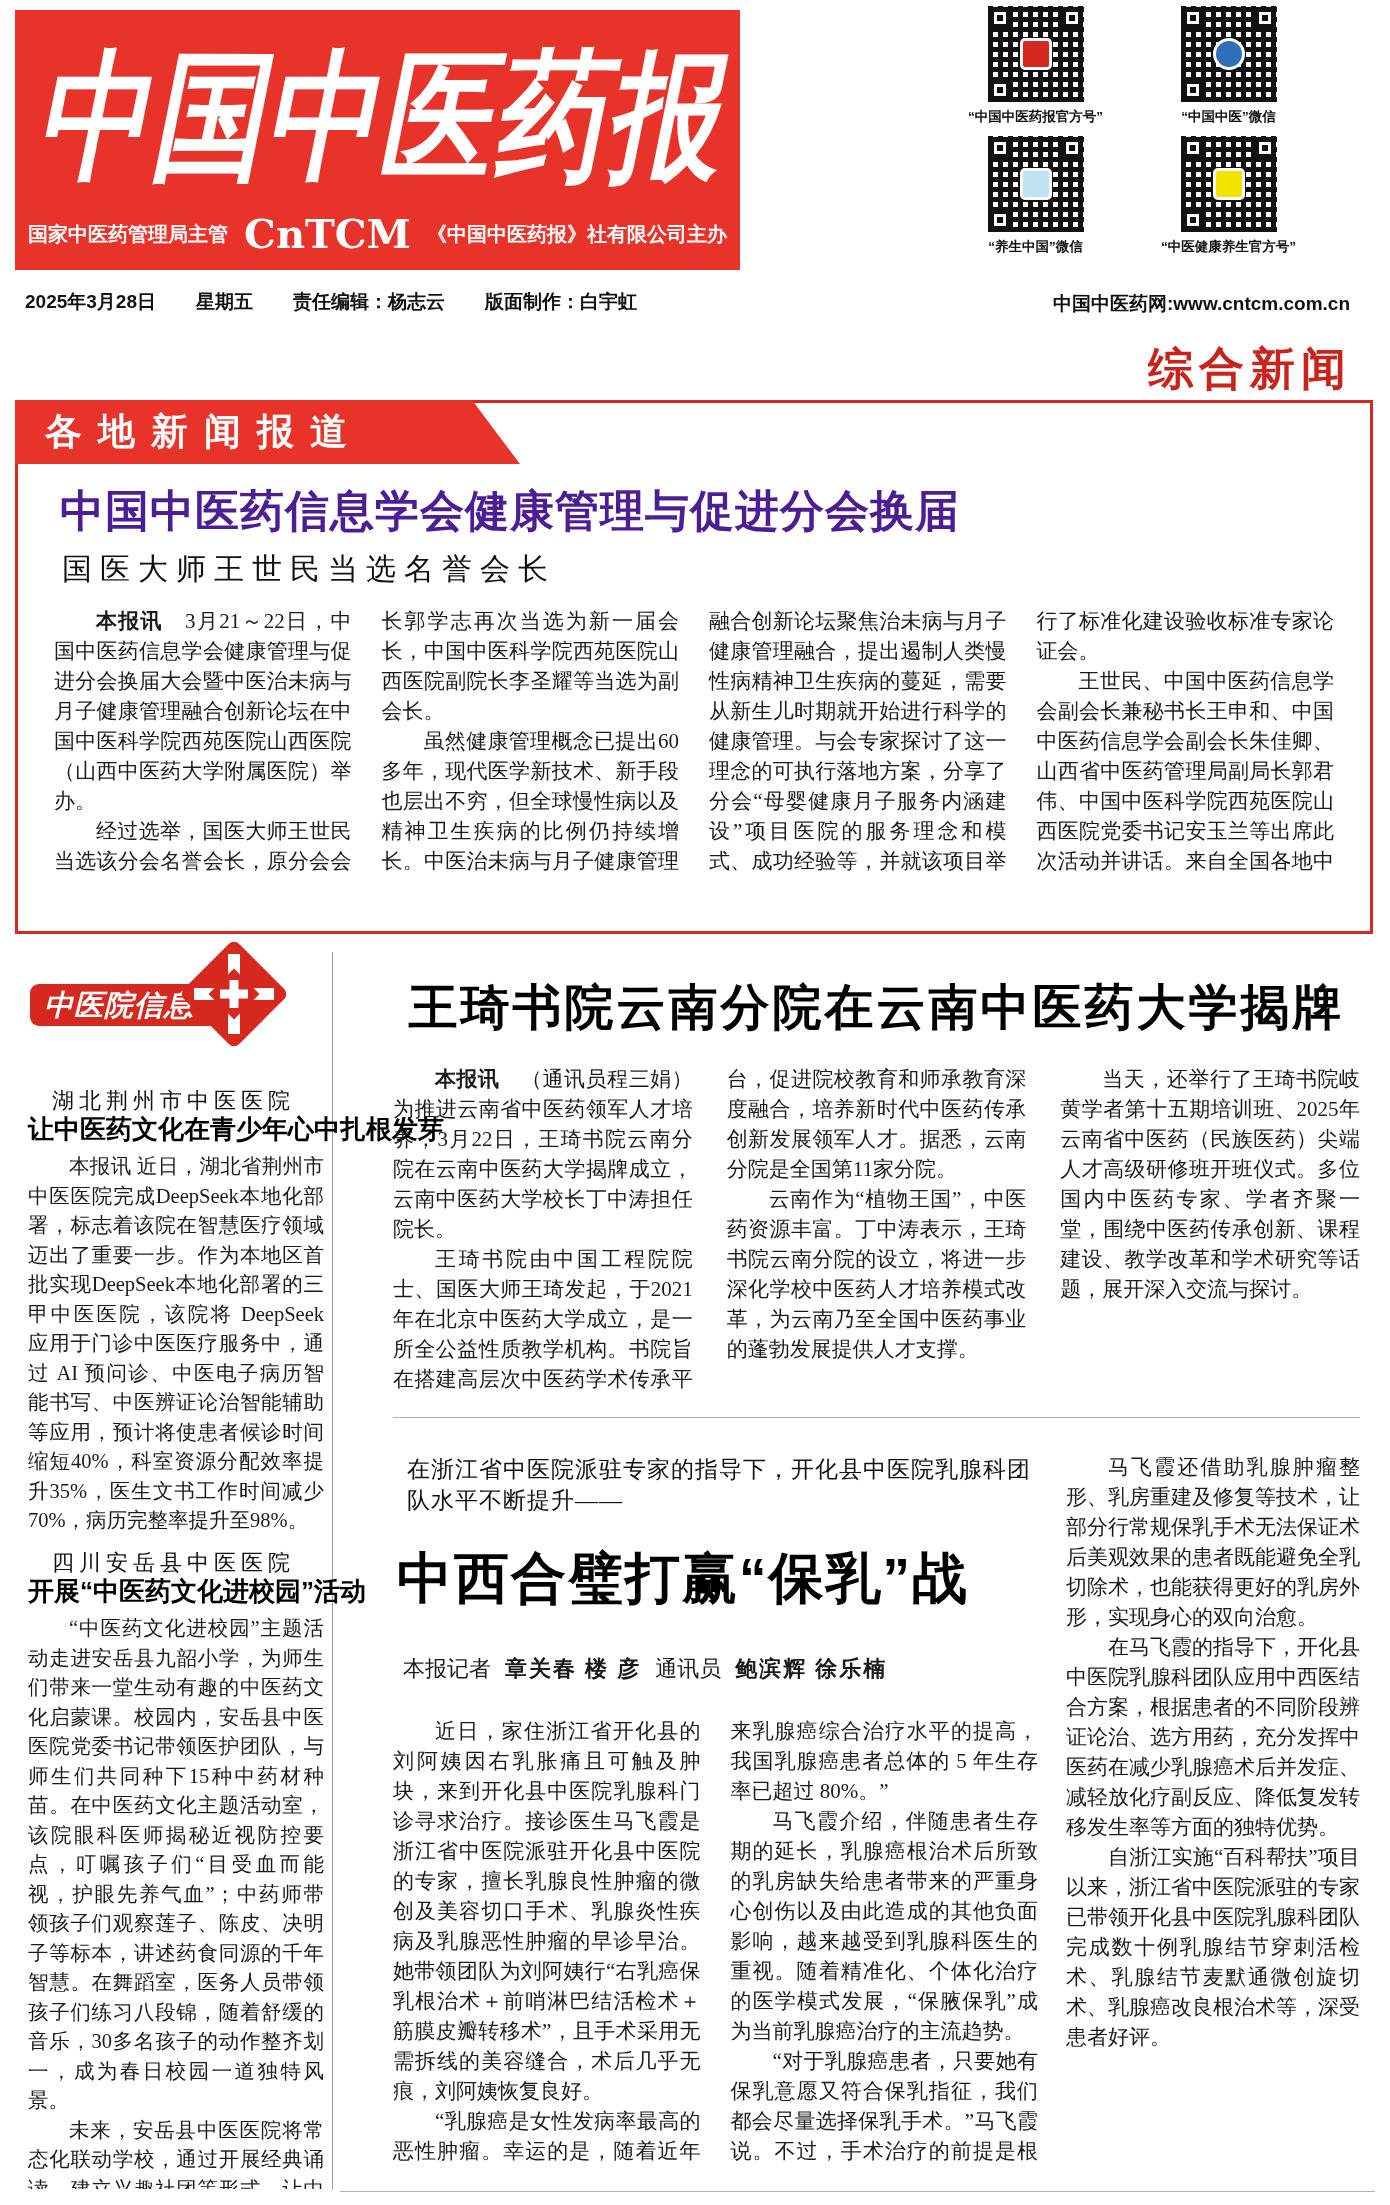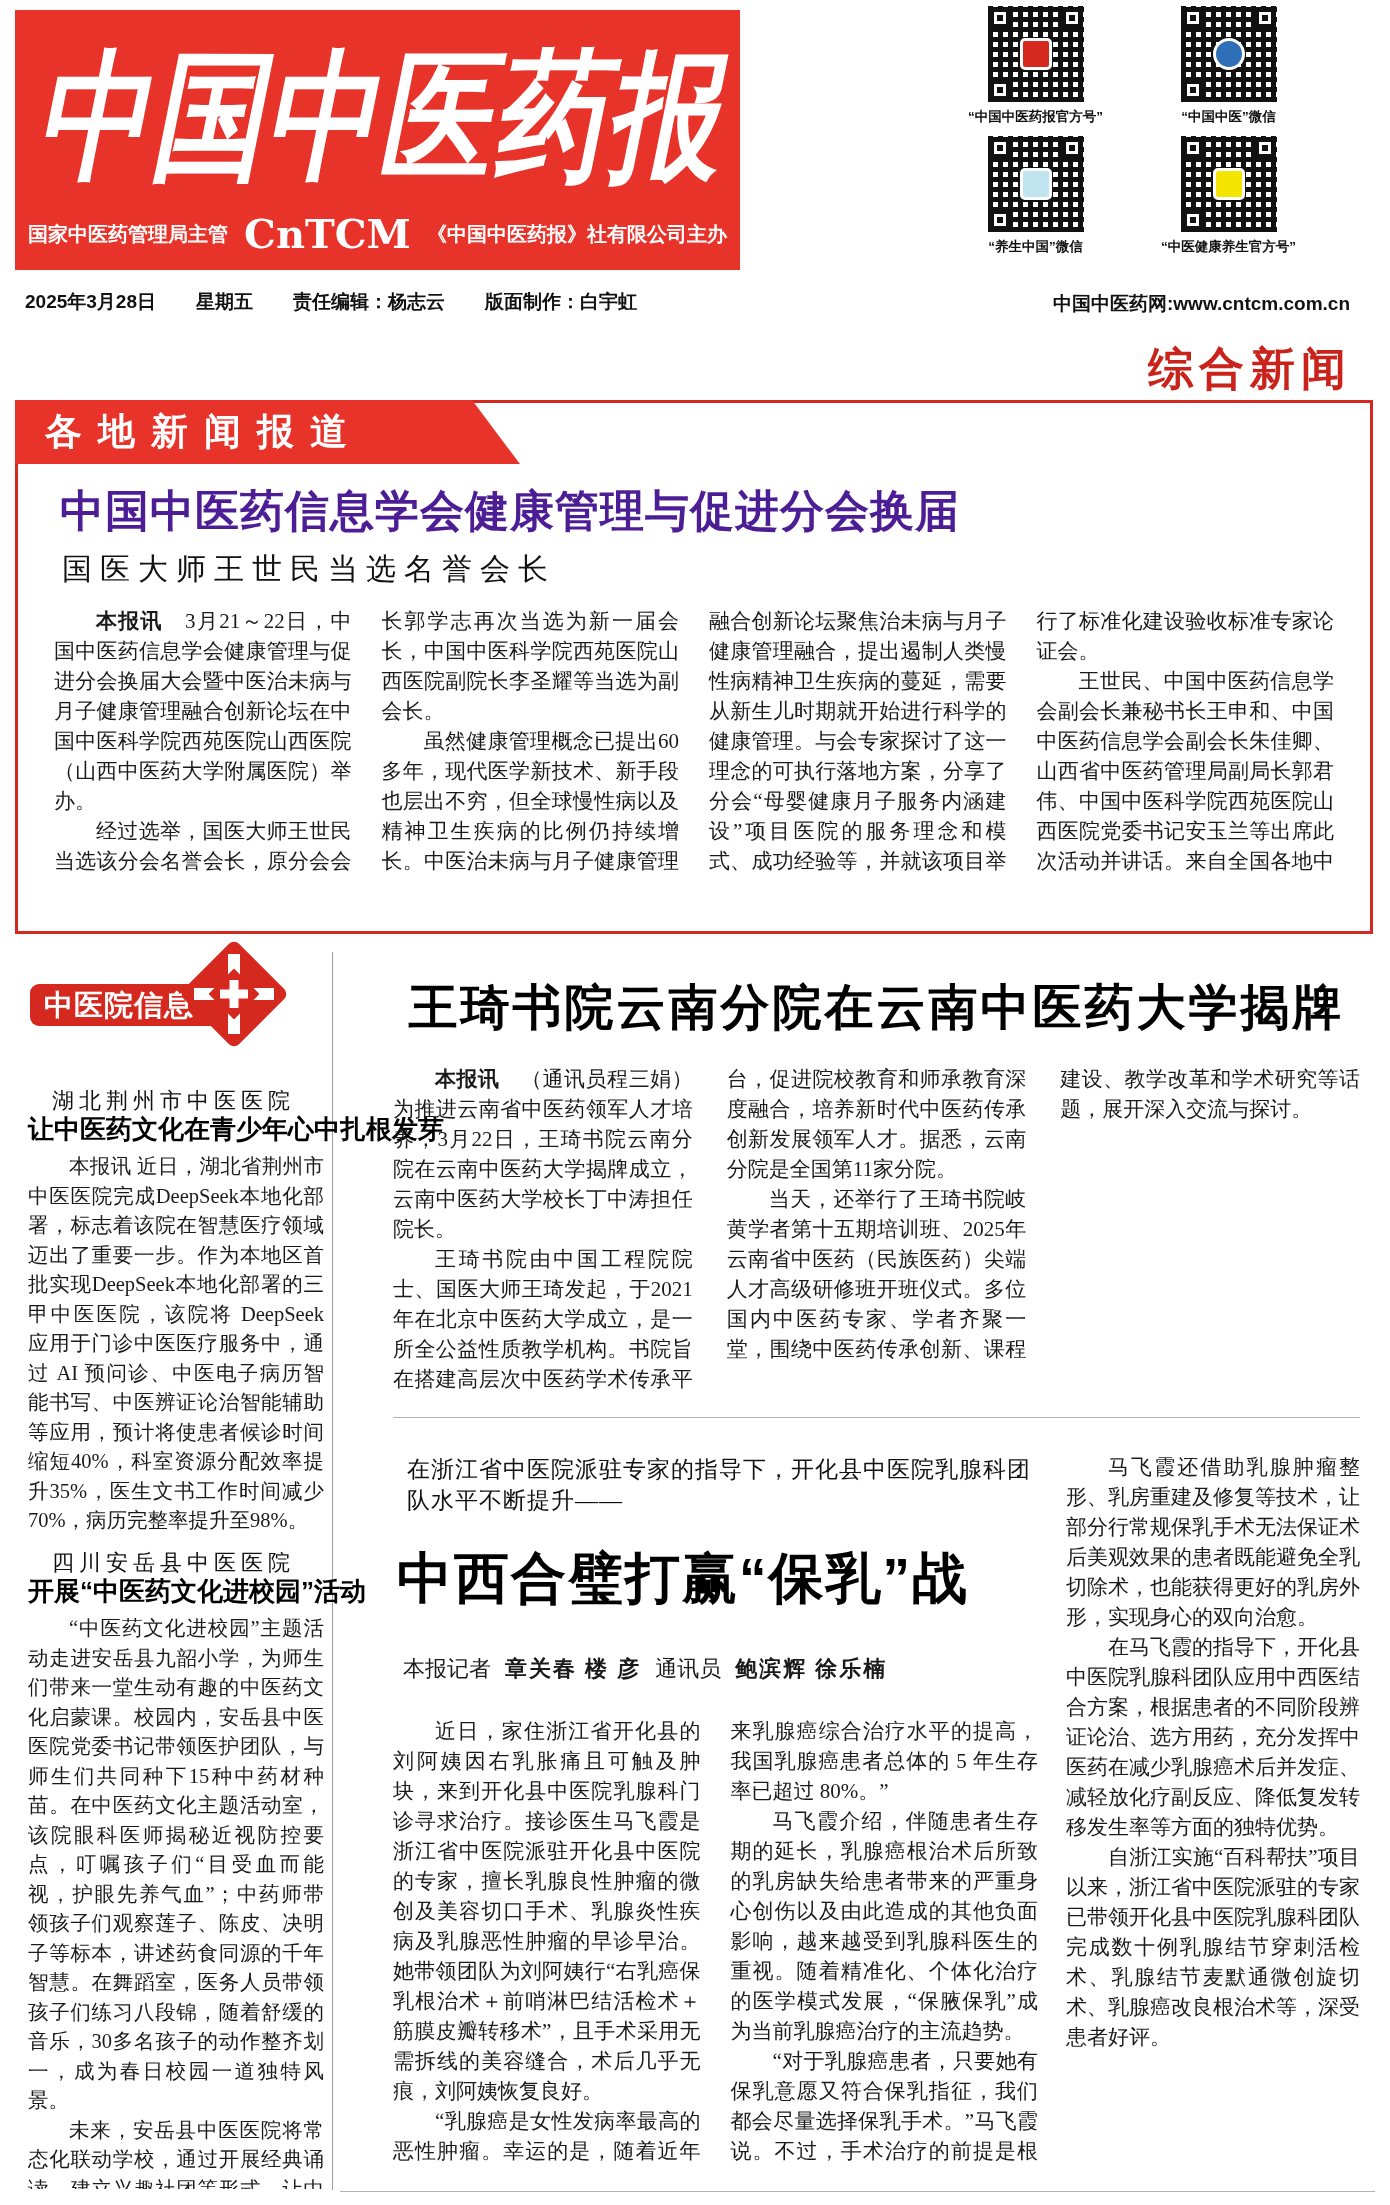--- a/index.html
+++ b/index.html
@@ -47,21 +47,21 @@
   .lead-headline{margin:84px 0 0 42px;font-family:"Liberation Sans",sans-serif;font-weight:900;
       font-size:44px;letter-spacing:1px;color:#4c1d95;line-height:1.1;}
   .lead-subtitle{margin:14px 0 0 44px;font-size:30px;letter-spacing:8px;color:#111;}
   .lead-body{margin:16px 36px 0 36px;height:292px;column-count:4;column-gap:30px;column-fill:auto;
       font-size:21px;line-height:30px;text-align:justify;overflow:hidden;}
   .lead-body p{margin:0;text-indent:2em;}
   .lead-label{font-weight:bold;font-family:"Liberation Sans",sans-serif;}
   
   .sb-badge{position:absolute;left:30px;top:984px;width:220px;height:42px;background:#d5281f;
       border-radius:9px;color:#fff;font-family:"Liberation Sans",sans-serif;font-weight:bold;
-      font-size:29px;line-height:42px;padding-left:14px;box-sizing:border-box;letter-spacing:1px;}
+      font-size:29px;line-height:42px;padding-left:14px;box-sizing:border-box;letter-spacing:1px;font-style:italic;}
   .cross-logo{position:absolute;left:186px;top:946px;width:96px;height:96px;}
   .cross-logo .d{position:absolute;inset:9px;background:#d5281f;transform:rotate(45deg);border-radius:7px;}
   .cross-logo .vbar{position:absolute;left:50%;top:8px;bottom:8px;width:12px;background:#fff;transform:translateX(-50%);}
   .cross-logo .hbar{position:absolute;top:50%;left:8px;right:8px;height:12px;background:#fff;transform:translateY(-50%);}
   .cross-logo .core{position:absolute;left:50%;top:50%;width:36px;height:36px;background:#d5281f;
       transform:translate(-50%,-50%) rotate(45deg);}
   .cross-logo .mv{position:absolute;left:50%;top:34px;bottom:34px;width:9px;background:#fff;transform:translateX(-50%);}
   .cross-logo .mh{position:absolute;top:50%;left:34px;right:34px;height:9px;background:#fff;transform:translateY(-50%);}
   .sb-loc{position:absolute;left:52px;font-size:22px;letter-spacing:5px;color:#111;}
   .sb-title{position:absolute;left:28px;font-family:"Liberation Sans",sans-serif;font-weight:bold;
@@ -190,20 +190,21 @@
   <div class="sb-body" style="top:1614px;height:575px">
     <p>“中医药文化进校园”主题活动走进安岳县九韶小学，为师生们带来一堂生动有趣的中医药文化启蒙课。校园内，安岳县中医医院党委书记带领医护团队，与师生们共同种下15种中药材种苗。在中医药文化主题活动室，该院眼科医师揭秘近视防控要点，叮嘱孩子们“目受血而能视，护眼先养气血”；中药师带领孩子们观察莲子、陈皮、决明子等标本，讲述药食同源的千年智慧。在舞蹈室，医务人员带领孩子们练习八段锦，随着舒缓的音乐，30多名孩子的动作整齐划一，成为春日校园一道独特风景。</p>
     <p>未来，安岳县中医医院将常态化联动学校，通过开展经典诵读、建立兴趣社团等形式，让中医药文化在青少年心中扎根发芽。</p>
 
   </div>
 
   <div class="wq-headline">王琦书院云南分院在云南中医药大学揭牌</div>
   <div class="wq-body">
     <p><span class="lead-label">本报讯</span>　<span>（通讯员程三娟）为推进云南省中医药领军人才培养，3月22日，王琦书院云南分院在云南中医药大学揭牌成立，云南中医药大学校长丁中涛担任院长。</span></p>
     <p>王琦书院由中国工程院院士、国医大师王琦发起，于2021年在北京中医药大学成立，是一所全公益性质教学机构。书院旨在搭建高层次中医药学术传承平台，促进院校教育和师承教育深度融合，培养新时代中医药传承创新发展领军人才。据悉，云南分院是全国第11家分院。</p>
+    <p>云南作为“植物王国”，中医药资源丰富。丁中涛表示，王琦书院云南分院的设立，将进一步深化学校中医药人才培养模式改革，为云南乃至全国中医药事业的蓬勃发展提供人才支撑。</p>
     <p>当天，还举行了王琦书院岐黄学者第十五期培训班、2025年云南省中医药（民族医药）尖端人才高级研修班开班仪式。多位国内中医药专家、学者齐聚一堂，围绕中医药传承创新、课程建设、教学改革和学术研究等话题，展开深入交流与探讨。</p>
   </div>
   <div class="hr1"></div>
 
   <div class="br-wrap">
     <div class="br-left">
       <div class="br-kicker">在浙江省中医院派驻专家的指导下，开化县中医院乳腺科团队水平不断提升——</div>
       <div class="br-headline">中西合璧打赢“保乳”战</div>
       <div class="br-byline">
         <span>本报记者</span>

